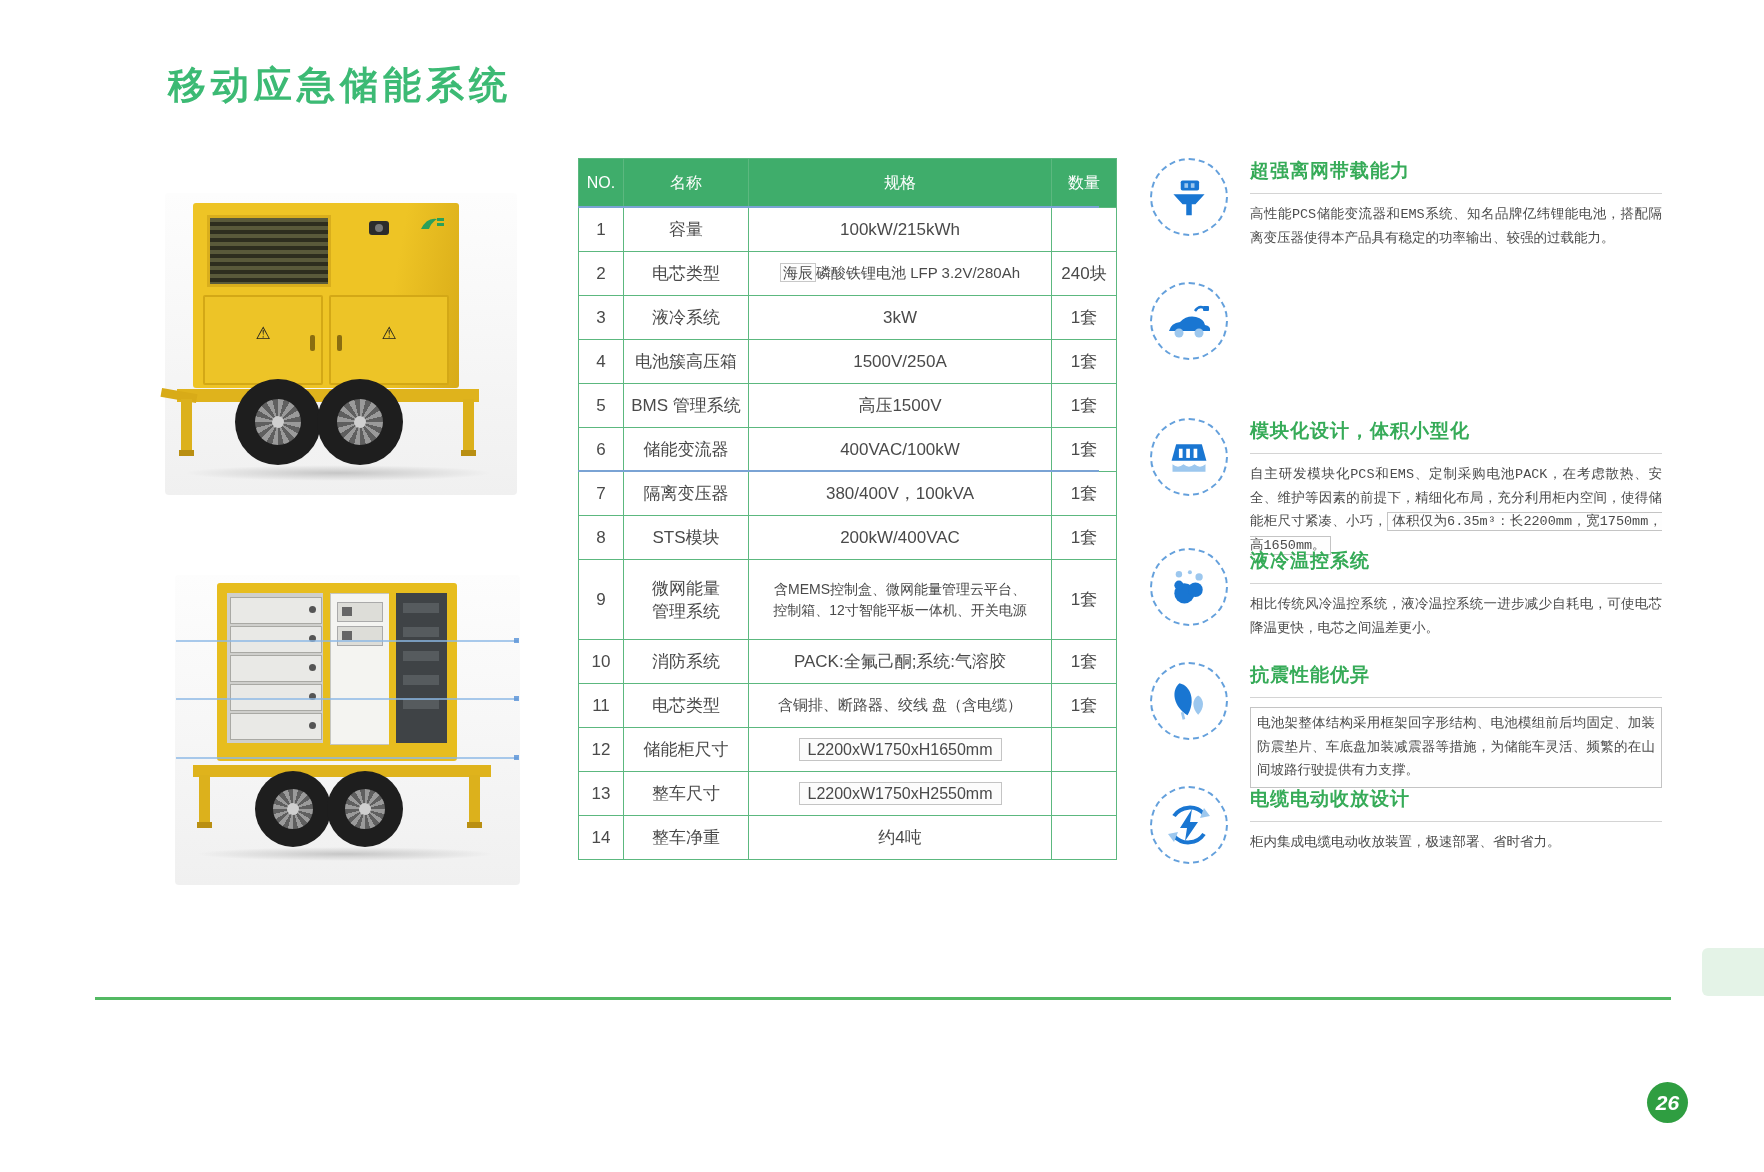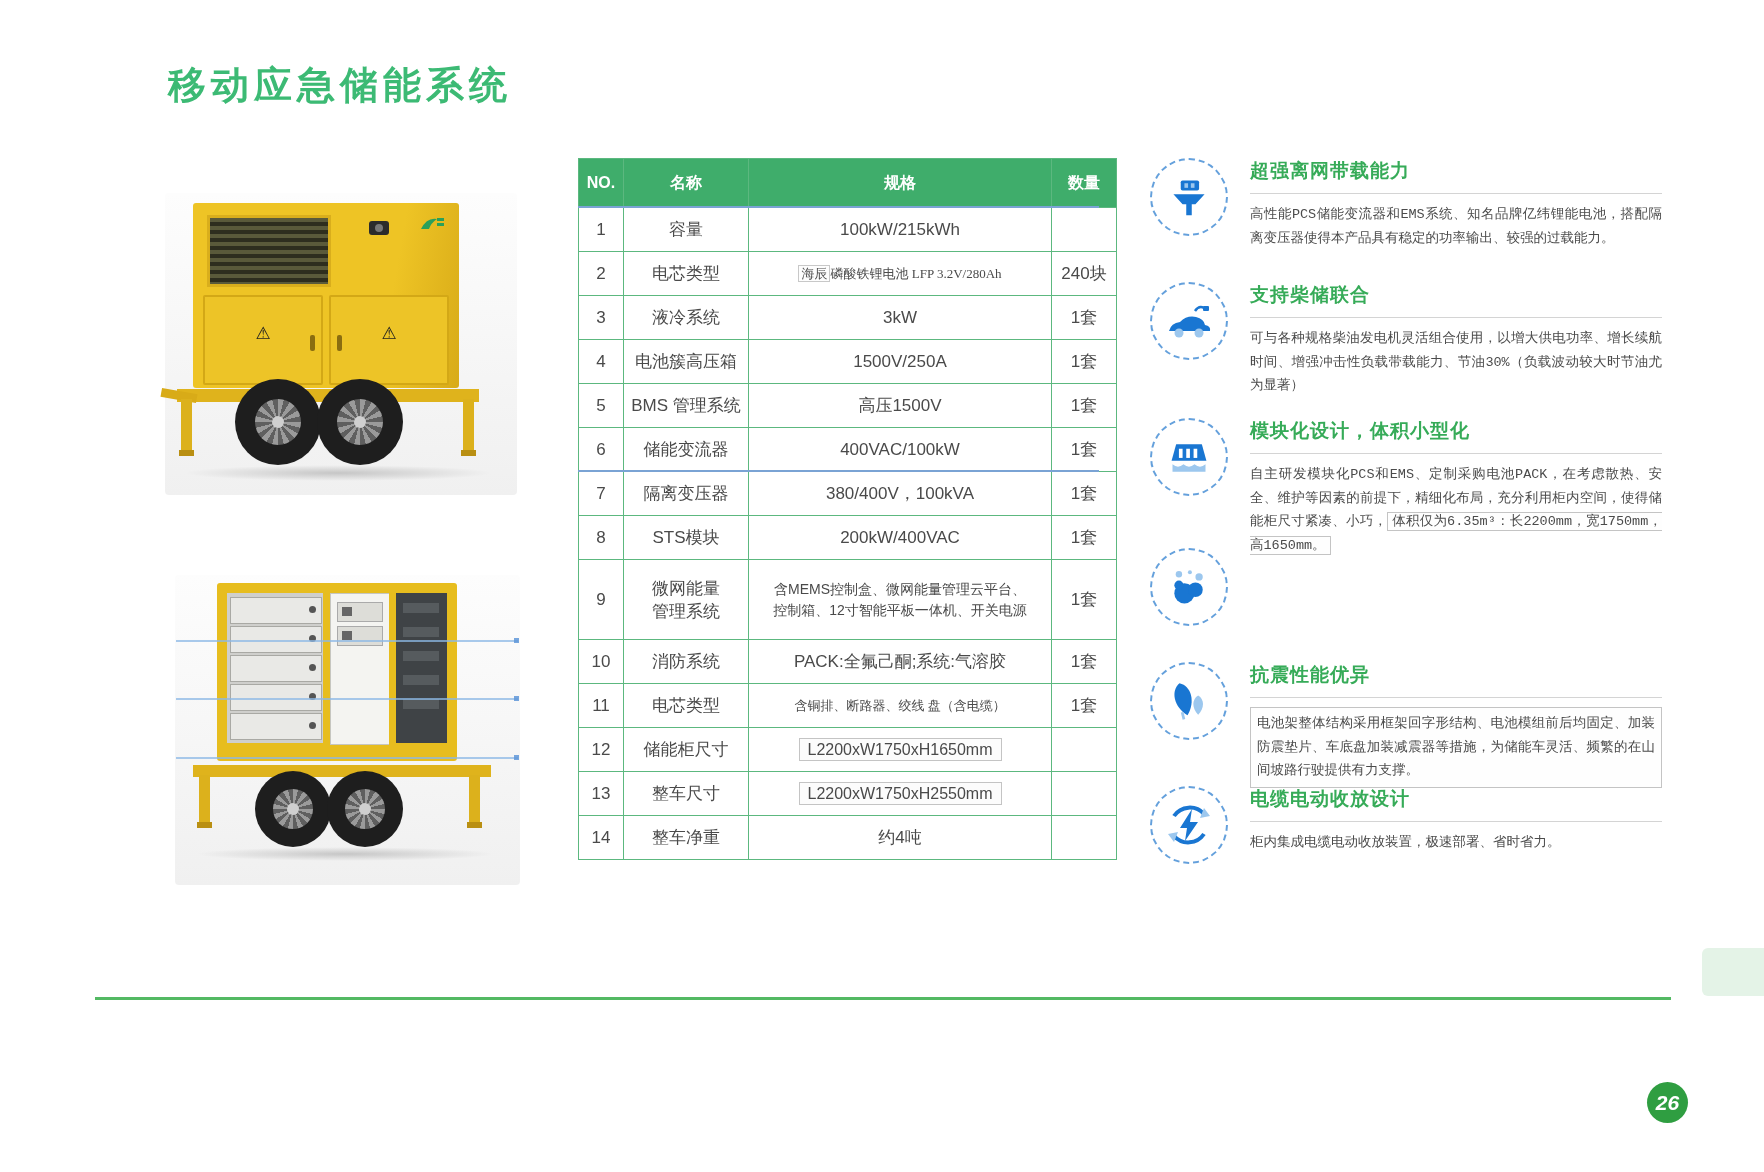--- a/index.html
+++ b/index.html
@@ -61,27 +61,27 @@
 
   
   .model-label{position:absolute;left:197px;top:902px;width:316px;height:50px;background:#3cb371;
        color:#fff;font-size:29px;display:flex;align-items:center;justify-content:center;letter-spacing:1px;}
 
   
   .spec-table{position:absolute;left:578px;top:158px;width:520px;border-collapse:collapse;
        table-layout:fixed;font-size:17px;color:#4a4a4a;}
   .spec-table th,.spec-table td{border:1px solid #5cb87f;text-align:center;vertical-align:middle;
        padding:0 2px;overflow:hidden;}
-  .spec-table th{background:#3fad6b;color:#fff;font-weight:700;font-size:16px;height:48px;}
+  .spec-table th{background:#3fad6b;color:#fff;font-weight:400;font-size:16px;height:48px;}
   .spec-table tr{height:44px;}
   .spec-table tr.tall{height:80px;}
   .c-no{width:40px;} .c-name{width:120px;} .c-spec{width:298px;} .c-qty{width:60px;}
   .pre{white-space:pre-line;}
   .small{font-size:14px;line-height:1.45;}
-  .nowrap{white-space:nowrap;font-size:13px;font-family:Liberation Serif, serif;}
+  .nowrap{white-space:nowrap;font-size:15px;}
   .hl-box{border:1px solid #c8c8c8;background:#fdfdfd;padding:0 2px;}
   .dim-box{border:1px solid #c4c4c4;background:#fcfcfc;padding:2px 8px;font-size:16px;}
   .tbl-blueline{position:absolute;left:578px;width:521px;height:2px;background:#7aa3d4;}
 
   
   .feature{position:absolute;left:1150px;width:512px;display:flex;gap:22px;}
   .ficon{flex:0 0 74px;width:74px;height:74px;border:2px dashed #64a0dc;border-radius:50%;
          display:flex;align-items:center;justify-content:center;background:#fff;}
   .ftext{flex:1;min-width:0;font-family:Liberation Mono, monospace;}
   .fheading{font-size:19px;font-weight:700;color:#36ab58;letter-spacing:1px;}
@@ -304,25 +304,20 @@
   <div class="feature" style="top:282px;">
     <div class="ficon">
       <svg width="48" height="48" viewBox="0 0 48 48">
           <path d="M4 34 q2 -8 11 -9 q7 -7 16 -5 q8 2 9 8 q6 1 5 6 l-41 0 z" fill="#1976d2"></path>
           <circle cx="14" cy="36" r="4.5" fill="#9cc7ee"></circle>
           <circle cx="34" cy="36" r="4.5" fill="#9cc7ee"></circle>
           <path d="M30 14 q4 -6 9 -3" stroke="#1976d2" stroke-width="2.5" fill="none"></path>
           <rect x="38" y="9" width="6" height="5" rx="1" fill="#1976d2"></rect>
         </svg>
     </div>
-    <div class="ftext">
-      <div class="fheading">支持柴储联合</div>
-      <div class="fdivider"></div>
-      <div class="fbody">可与各种规格柴油发电机灵活组合使用，以增大供电功率、增长续航时间、增强冲击性负载带载能力、节油30%（负载波动较大时节油尤为显著）</div>
-    </div>
   </div>
 
   <div class="feature" style="top:418px;">
     <div class="ficon">
       <svg width="44" height="44" viewBox="0 0 48 48">
           <polygon points="10,10 38,10 43,28 5,28" fill="#1976d2"></polygon>
           <rect x="13" y="15" width="4" height="10" fill="#fff"></rect>
           <rect x="21" y="15" width="4" height="10" fill="#fff"></rect>
           <rect x="29" y="15" width="4" height="10" fill="#fff"></rect>
           <path d="M6 32 q6 5 12 0 q6 5 12 0 q6 5 12 0 v8 h-36 z" fill="#9cc7ee"></path>
@@ -339,20 +334,25 @@
     <div class="ficon">
       <svg width="44" height="44" viewBox="0 0 48 48">
           <circle cx="19" cy="31" r="11" fill="#1976d2"></circle>
           <circle cx="31" cy="27" r="8" fill="#1976d2"></circle>
           <circle cx="13" cy="22" r="5" fill="#1976d2"></circle>
           <circle cx="13" cy="10" r="3.5" fill="#9cc7ee"></circle>
           <circle cx="25" cy="8" r="2.2" fill="#9cc7ee"></circle>
           <circle cx="35" cy="13" r="4" fill="#9cc7ee"></circle>
         </svg>
     </div>
+    <div class="ftext">
+      <div class="fheading">液冷温控系统</div>
+      <div class="fdivider"></div>
+      <div class="fbody">相比传统风冷温控系统，液冷温控系统一进步减少自耗电，可使电芯降温更快，电芯之间温差更小。</div>
+    </div>
   </div>
 
   <div class="feature" style="top:662px;">
     <div class="ficon">
       <svg width="44" height="44" viewBox="0 0 48 48">
           <path d="M18 4 C30 10 30 28 18 40 C6 28 6 10 18 4 Z" fill="#1976d2" transform="rotate(-14 18 22)"></path>
           <path d="M34 18 C41 22 41 32 34 39 C27 32 27 22 34 18 Z" fill="#9cc7ee"></path>
           <rect x="16" y="36" width="3" height="8" fill="#9cc7ee" transform="rotate(-14 18 40)"></rect>
         </svg>
     </div>

